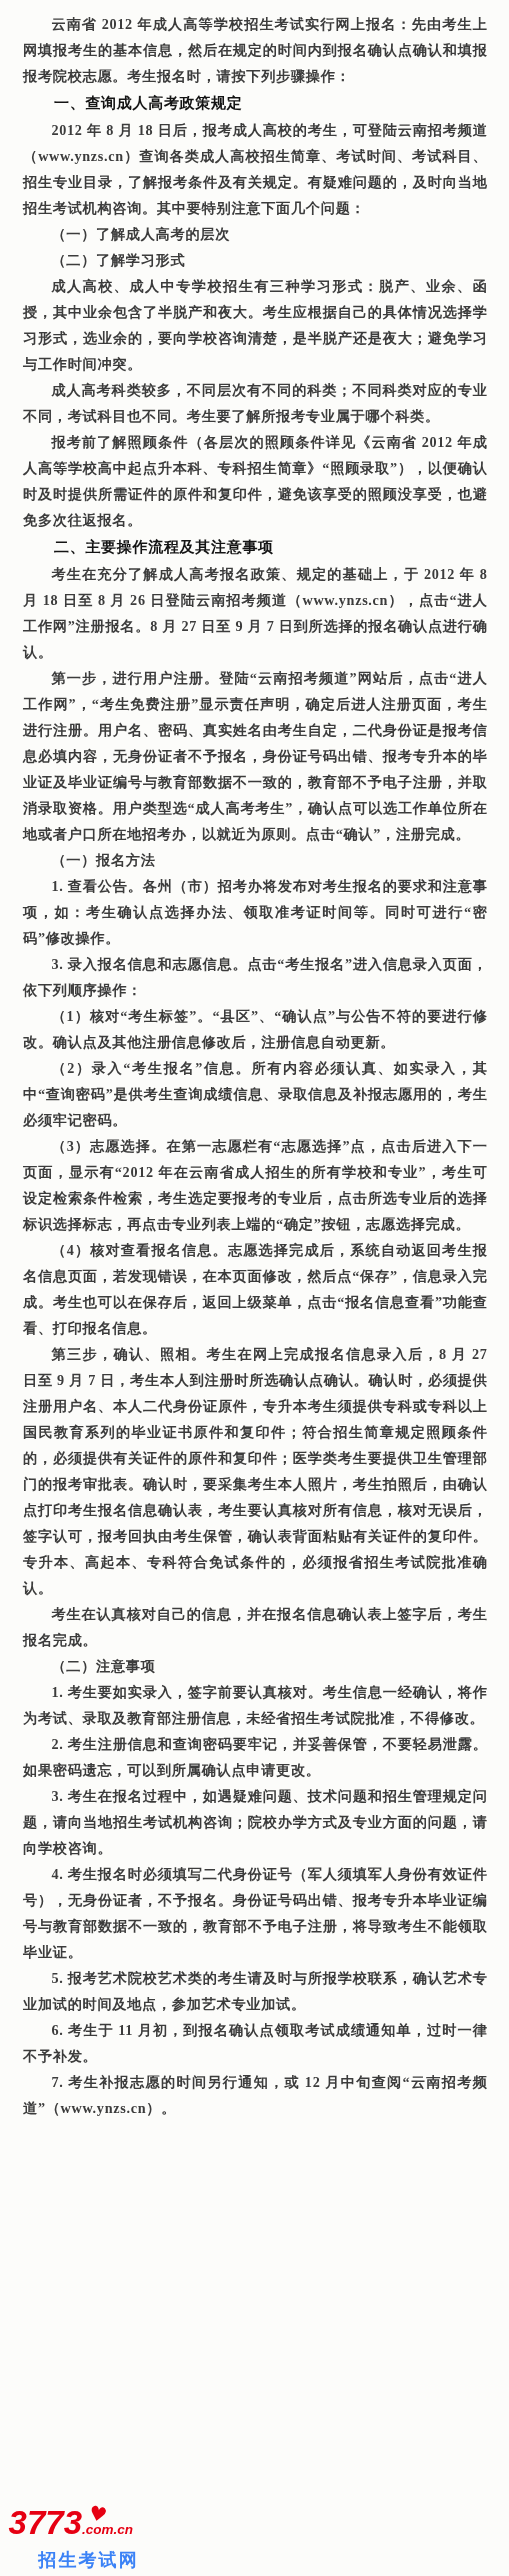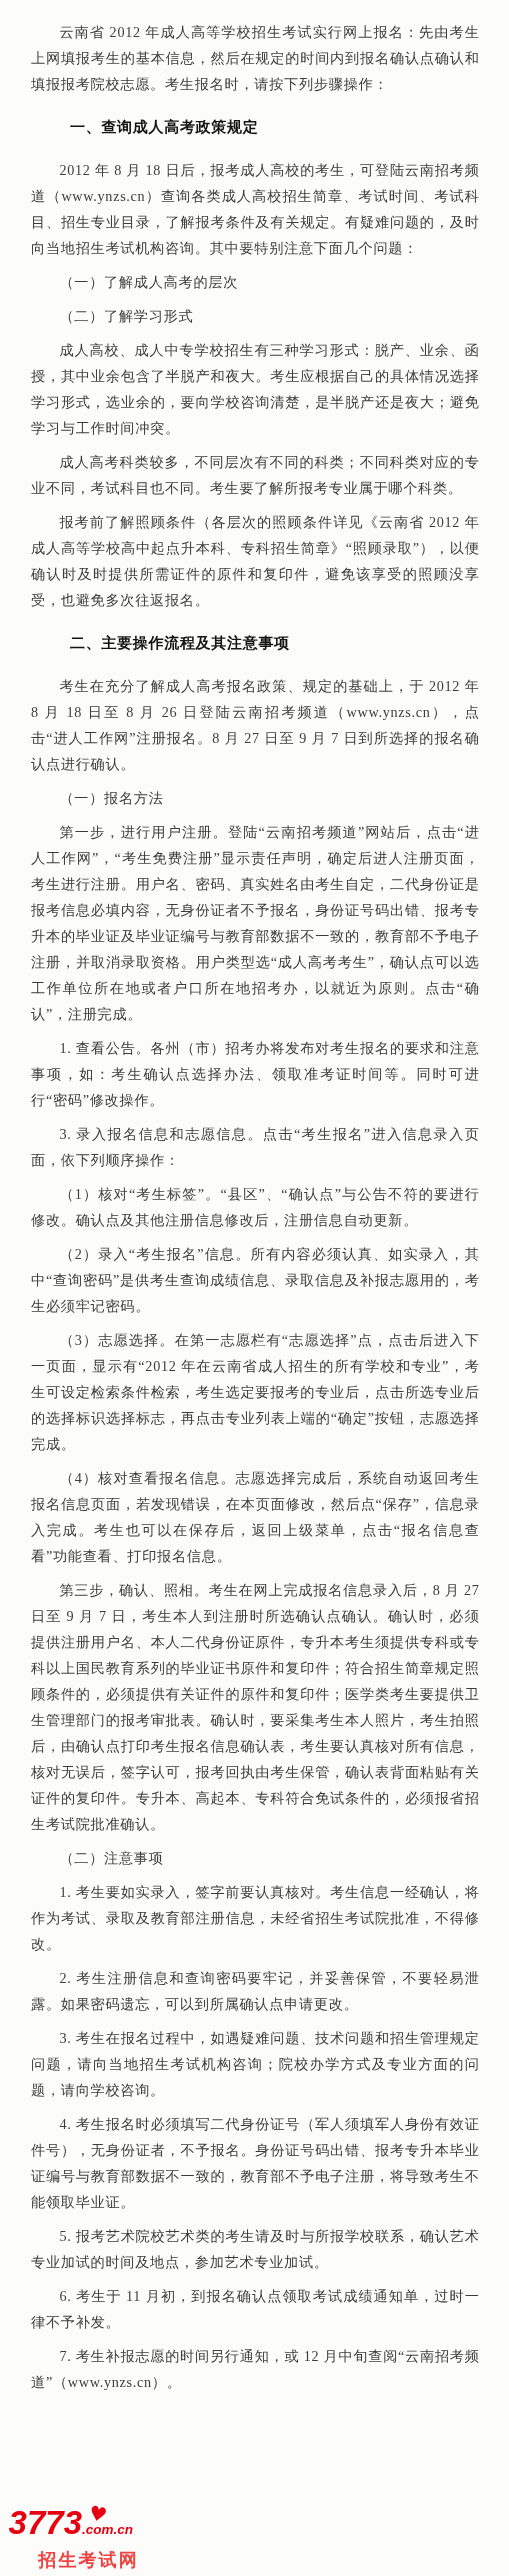--- a/index.html
+++ b/index.html
@@ -11,23 +11,23 @@
     min-height:2576px;
     padding:11.4px 21.4px 68px 23px;
     background:#fcfcfa;
     font-family:"Liberation Serif","DejaVu Serif",serif;
     font-size:14.2px;
     line-height:26px;
     letter-spacing:0.7px;
     color:#3c3c3c;
     text-align:justify;
   }
-  .p  { text-indent:2em; margin:8px; }
+  .p  { text-indent:2em; margin:0;font-weight:bold; }
   .h1 {
-    text-indent:2em; margin:17px;
+    text-indent:2em; margin:1px;
     font-family:"Liberation Sans","DejaVu Sans",sans-serif;
     font-weight:700; color:#141414; font-size:15px;
   }
   .watermark { position:absolute; left:4.3px; bottom:4.3px; width:178px; height:66px; }
   .wm-row { position:absolute; left:4.3px; top:4px; white-space:nowrap; }
   .wm-brand {
     font-family:"Liberation Sans","DejaVu Sans",sans-serif;
     font-style:italic; font-weight:700; font-size:33px; color:#e60012;
     letter-spacing:0;
   }
@@ -37,46 +37,47 @@
     letter-spacing:0;
   }
   .wm-heart {
     position:absolute; left:85px; top:-4.3px;
     font-size:20px; color:#e60012; transform:rotate(12deg);
     font-family:"DejaVu Sans",sans-serif;
   }
   .wm-site {
     position:absolute; left:34px; top:41px;
     font-family:"Liberation Serif","DejaVu Serif",serif;
-    font-weight:700; font-size:18px; color:#ef4444; letter-spacing:2.1px;
+    font-weight:700; font-size:18px; color:#3b82f6; letter-spacing:2.1px;
   }
 </style>
 </head>
 <body>
 
 <div class="doc">
   <p class="p">云南省 2012 年成人高等学校招生考试实行网上报名：先由考生上网填报考生的基本信息，然后在规定的时间内到报名确认点确认和填报报考院校志愿。考生报名时，请按下列步骤操作：</p>
   <p class="h1">一、查询成人高考政策规定</p>
   <p class="p">2012 年 8 月 18 日后，报考成人高校的考生，可登陆云南招考频道（www.ynzs.cn）查询各类成人高校招生简章、考试时间、考试科目、招生专业目录，了解报考条件及有关规定。有疑难问题的，及时向当地招生考试机构咨询。其中要特别注意下面几个问题：</p>
   <p class="p">（一）了解成人高考的层次</p>
   <p class="p">（二）了解学习形式</p>
   <p class="p">成人高校、成人中专学校招生有三种学习形式：脱产、业余、函授，其中业余包含了半脱产和夜大。考生应根据自己的具体情况选择学习形式，选业余的，要向学校咨询清楚，是半脱产还是夜大；避免学习与工作时间冲突。</p>
   <p class="p">成人高考科类较多，不同层次有不同的科类；不同科类对应的专业不同，考试科目也不同。考生要了解所报考专业属于哪个科类。</p>
   <p class="p">报考前了解照顾条件（各层次的照顾条件详见《云南省 2012 年成人高等学校高中起点升本科、专科招生简章》“照顾录取”），以便确认时及时提供所需证件的原件和复印件，避免该享受的照顾没享受，也避免多次往返报名。</p>
   <p class="h1">二、主要操作流程及其注意事项</p>
   <p class="p">考生在充分了解成人高考报名政策、规定的基础上，于 2012 年 8 月 18 日至 8 月 26 日登陆云南招考频道（www.ynzs.cn），点击“进人工作网”注册报名。8 月 27 日至 9 月 7 日到所选择的报名确认点进行确认。</p>
+  <p class="p">第一步，进行用户注册。登陆“云南招考频道”网站后，点击“进人工作网”，“考生免费注册”显示责任声明，确定后进人注册页面，考生进行注册。用户名、密码、真实姓名由考生自定，二代身份证是报考信息必填内容，无身份证者不予报名，身份证号码出错、报考专升本的毕业证及毕业证编号与教育部数据不一致的，教育部不予电子注册，并取消录取资格。用户类型选“成人高考考生”，确认点可以选工作单位所在地或者户口所在地招考办，以就近为原则。点击“确认”，注册完成。</p>
   <p class="p">（一）报名方法</p>
-  <p class="p">第一步，进行用户注册。登陆“云南招考频道”网站后，点击“进人工作网”，“考生免费注册”显示责任声明，确定后进人注册页面，考生进行注册。用户名、密码、真实姓名由考生自定，二代身份证是报考信息必填内容，无身份证者不予报名，身份证号码出错、报考专升本的毕业证及毕业证编号与教育部数据不一致的，教育部不予电子注册，并取消录取资格。用户类型选“成人高考考生”，确认点可以选工作单位所在地或者户口所在地招考办，以就近为原则。点击“确认”，注册完成。</p>
   <p class="p">1. 查看公告。各州（市）招考办将发布对考生报名的要求和注意事项，如：考生确认点选择办法、领取准考证时间等。同时可进行“密码”修改操作。</p>
   <p class="p">3. 录入报名信息和志愿信息。点击“考生报名”进入信息录入页面，依下列顺序操作：</p>
   <p class="p">（1）核对“考生标签”。“县区”、“确认点”与公告不符的要进行修改。确认点及其他注册信息修改后，注册信息自动更新。</p>
   <p class="p">（2）录入“考生报名”信息。所有内容必须认真、如实录入，其中“查询密码”是供考生查询成绩信息、录取信息及补报志愿用的，考生必须牢记密码。</p>
   <p class="p">（3）志愿选择。在第一志愿栏有“志愿选择”点，点击后进入下一页面，显示有“2012 年在云南省成人招生的所有学校和专业”，考生可设定检索条件检索，考生选定要报考的专业后，点击所选专业后的选择标识选择标志，再点击专业列表上端的“确定”按钮，志愿选择完成。</p>
   <p class="p">（4）核对查看报名信息。志愿选择完成后，系统自动返回考生报名信息页面，若发现错误，在本页面修改，然后点“保存”，信息录入完成。考生也可以在保存后，返回上级菜单，点击“报名信息查看”功能查看、打印报名信息。</p>
   <p class="p">第三步，确认、照相。考生在网上完成报名信息录入后，8 月 27 日至 9 月 7 日，考生本人到注册时所选确认点确认。确认时，必须提供注册用户名、本人二代身份证原件，专升本考生须提供专科或专科以上国民教育系列的毕业证书原件和复印件；符合招生简章规定照顾条件的，必须提供有关证件的原件和复印件；医学类考生要提供卫生管理部门的报考审批表。确认时，要采集考生本人照片，考生拍照后，由确认点打印考生报名信息确认表，考生要认真核对所有信息，核对无误后，签字认可，报考回执由考生保管，确认表背面粘贴有关证件的复印件。专升本、高起本、专科符合免试条件的，必须报省招生考试院批准确认。</p>
+  <p class="p">考生在认真核对自己的信息，并在报名信息确认表上签字后，考生报名完成。</p>
   <p class="p">（二）注意事项</p>
   <p class="p">1. 考生要如实录入，签字前要认真核对。考生信息一经确认，将作为考试、录取及教育部注册信息，未经省招生考试院批准，不得修改。</p>
   <p class="p">2. 考生注册信息和查询密码要牢记，并妥善保管，不要轻易泄露。如果密码遗忘，可以到所属确认点申请更改。</p>
   <p class="p">3. 考生在报名过程中，如遇疑难问题、技术问题和招生管理规定问题，请向当地招生考试机构咨询；院校办学方式及专业方面的问题，请向学校咨询。</p>
   <p class="p">4. 考生报名时必须填写二代身份证号（军人须填军人身份有效证件号），无身份证者，不予报名。身份证号码出错、报考专升本毕业证编号与教育部数据不一致的，教育部不予电子注册，将导致考生不能领取毕业证。</p>
   <p class="p">5. 报考艺术院校艺术类的考生请及时与所报学校联系，确认艺术专业加试的时间及地点，参加艺术专业加试。</p>
   <p class="p">6. 考生于 11 月初，到报名确认点领取考试成绩通知单，过时一律不予补发。</p>
   <p class="p">7. 考生补报志愿的时间另行通知，或 12 月中旬查阅“云南招考频道”（www.ynzs.cn）。</p>
 
   <div class="watermark">

